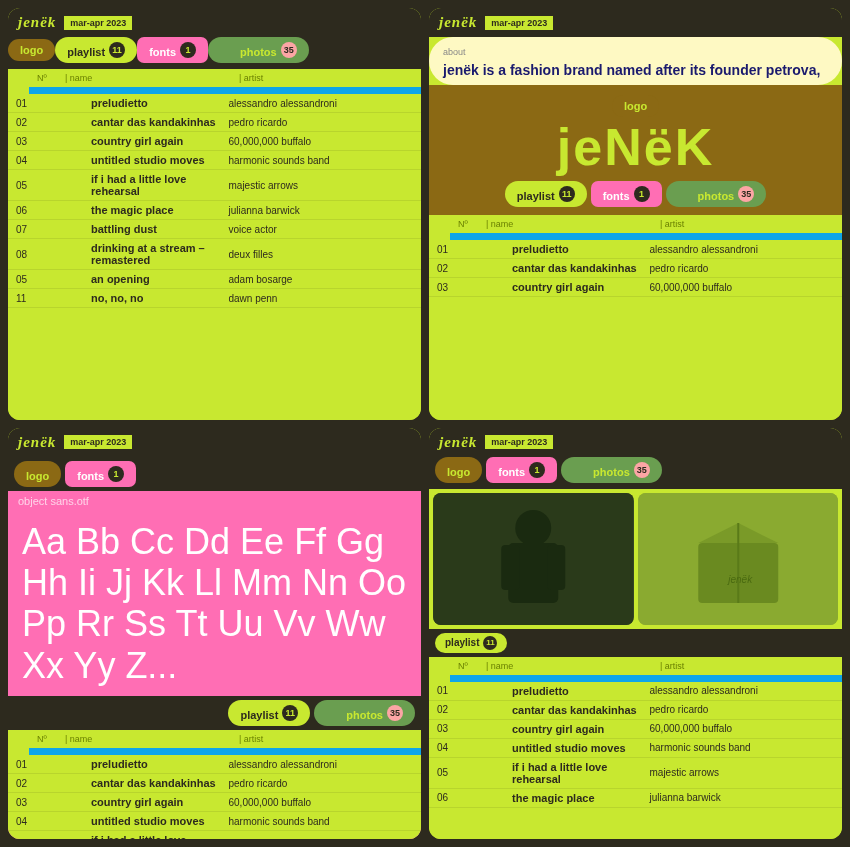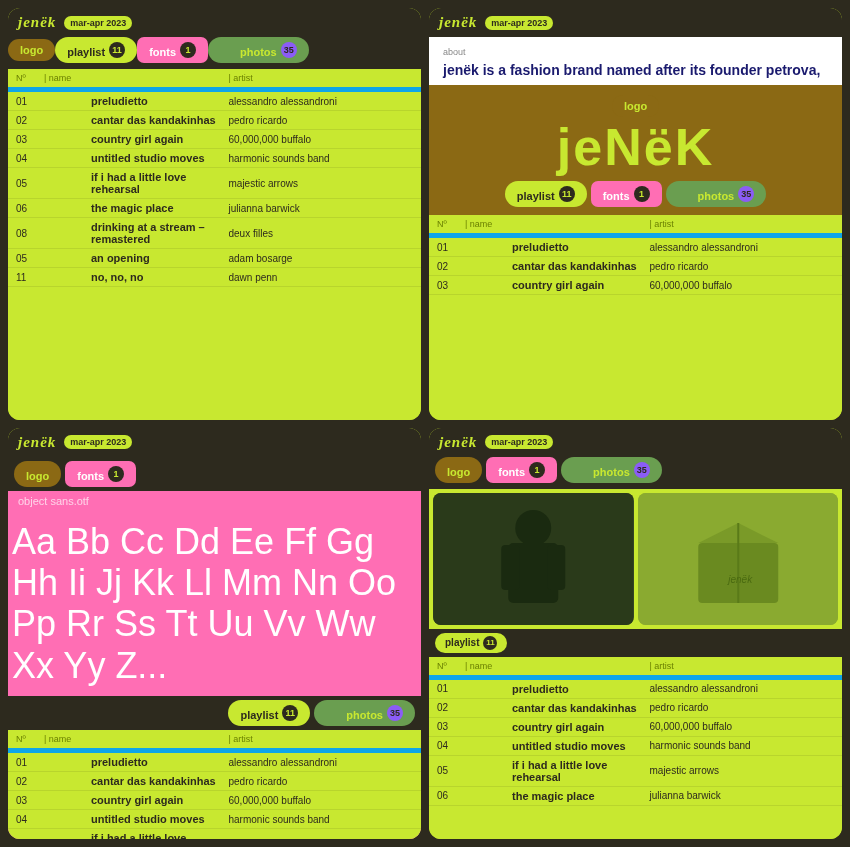--- a/index.html
+++ b/index.html
@@ -42,21 +42,21 @@
       font-weight: bold;
       font-size: 15px;
       letter-spacing: 1px;
     }
     .date-badge {
       background: #c8e830;
       color: #2d2a1e;
       font-size: 9px;
       font-weight: bold;
       padding: 2px 6px;
-      border-radius: 7px;
+      border-radius: 0;
     }
     
     .tab-bar {
       display: flex;
       align-items: center;
       background: #2d2a1e;
       padding: 0 0 6px 0;
       gap: 0;
       flex-shrink: 0;
     }
@@ -79,33 +79,34 @@
       color: #c8e830;
       border-radius: 50%;
       width: 16px;
       height: 16px;
       font-size: 9px;
       display: flex;
       align-items: center;
       justify-content: center;
       font-weight: bold;
     }
-    .tab.photos .tab-badge { background: #8b5cf6; color: #2d2a1e; }
+    .tab.photos .tab-badge { background: #fca5a5; color: #2d2a1e; }
     .tab.playlist .tab-badge { background: #2d2a1e; color: #c8e830; }
     
     .playlist-table {
       flex: 1;
       background: #c8e830;
       overflow: hidden;
     }
     .table-header-row {
       display: grid;
       grid-template-columns: 28px 1fr 1fr;
-      border-bottom: 5px solid #0ea5e9;
+      border-bottom: 7px solid #0ea5e9;
       padding: 4px 8px;
+      margin-left: 21px;
     }
     .col-label {
       font-size: 9px;
       color: #6a8000;
       font-weight: normal;
     }
     .track-row {
       display: grid;
       grid-template-columns: 28px 1fr 1fr;
       padding: 3px 8px;
@@ -117,23 +118,24 @@
     .track-artist { font-size: 10px; color: #2d2a1e; }
     
     
     .panel-2-content {
       flex: 1;
       display: flex;
       flex-direction: column;
       overflow: hidden;
     }
     .brand-hero {
-      background: #ffffff;
+      background: #fef9c3;
       padding: 10px 14px 6px;
       flex-shrink: 0;
+      border-radius: 25px;
     }
     .brand-about {
       font-size: 9px;
       color: #888;
       margin-bottom: 4px;
     }
     .brand-tagline {
       font-size: 14px;
       font-weight: bold;
       color: #1a1a6e;
@@ -163,21 +165,21 @@
     }
     .font-label {
       font-size: 11px;
       color: rgba(255,255,255,0.7);
       padding: 4px 10px;
     }
     .font-display {
       flex: 1;
       display: flex;
       align-items: center;
-      padding: 10px 4px;
+      padding: 10px 14px;
     }
     .font-specimen {
       font-size: 36px;
       color: white;
       font-weight: 300;
       line-height: 1.15;
       font-family: Arial, sans-serif;
     }
     .font-playlist-section {
       background: #c8e830;
@@ -304,20 +306,25 @@
       <span class="track-name">if i had a little love rehearsal</span>
       <span class="track-artist">majestic arrows</span>
     </div>
 
     <div class="track-row">
       <span class="track-num">06</span>
       <span class="track-name">the magic place</span>
       <span class="track-artist">julianna barwick</span>
     </div>
 
+    <div class="track-row">
+      <span class="track-num">07</span>
+      <span class="track-name">battling dust</span>
+      <span class="track-artist">voice actor</span>
+    </div>
 
     <div class="track-row">
       <span class="track-num">08</span>
       <span class="track-name">drinking at a stream – remastered</span>
       <span class="track-artist">deux filles</span>
     </div>
 
     <div class="track-row">
       <span class="track-num">05</span>
       <span class="track-name">an opening</span>

